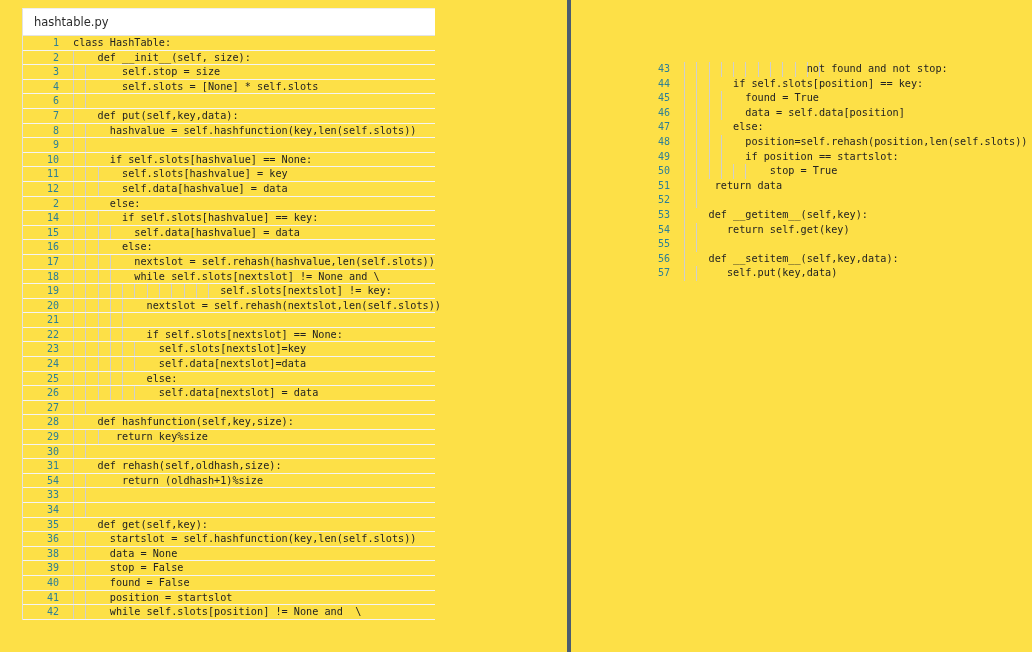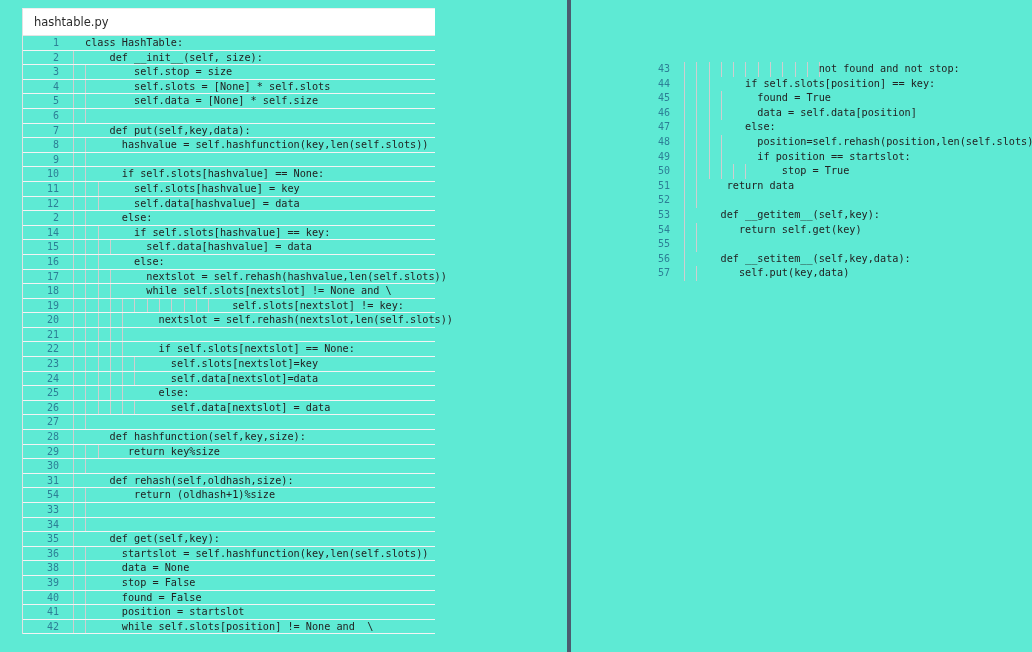--- a/index.html
+++ b/index.html
@@ -12,21 +12,21 @@
     height: 652px;
     overflow: hidden;
     font-family: "DejaVu Sans Mono", monospace;
     position: relative;
   }
 
   #page {
     position: relative;
     width: 1032px;
     height: 652px;
-    background: #5eead4;
+    background: #fde047;
   }
 
   
   .column-divider {
     position: absolute;
     left: 567px;
     top: 0px;
     width: 4px;
     height: 652px;
     background: #4b5c70;
@@ -97,21 +97,21 @@
     font-family: "DejaVu Sans Mono", monospace;
     font-size: 10px;
     vertical-align: top;
   }
   .pane-right .lnum {
     width: 30px;
   }
 
   .ltext {
     display: inline-block;
-    margin-left: 26px;
+    margin-left: 14px;
     color: #222222;
     vertical-align: top;
     position: relative;
     text-align: center;
   }
 
   
   .guides {
     position: absolute;
     top: 0;
@@ -131,21 +131,20 @@
 
 <div id="page">
 
   <div class="code-pane pane-left">
     <div class="file-header">hashtable.py</div>
     <div class="code-lines" id="left-lines">
         <div class="code-line"><span class="guides" style="left: 50px;"></span><span class="lnum">1</span><span class="ltext">class HashTable:</span></div>
         <div class="code-line"><span class="guides" style="left: 50px;"><span class="guide" style="left: 0px; background: rgb(207, 207, 207);"></span></span><span class="lnum">2</span><span class="ltext">    def __init__(self, size):</span></div>
         <div class="code-line"><span class="guides" style="left: 50px;"><span class="guide" style="left: 0px; background: rgb(207, 207, 207);"></span><span class="guide" style="left: 12px; background: rgb(207, 207, 207);"></span></span><span class="lnum">3</span><span class="ltext">        self.stop = size</span></div>
         <div class="code-line"><span class="guides" style="left: 50px;"><span class="guide" style="left: 0px; background: rgb(207, 207, 207);"></span><span class="guide" style="left: 12px; background: rgb(207, 207, 207);"></span></span><span class="lnum">4</span><span class="ltext">        self.slots = [None] * self.slots</span></div>
-        <div class="code-line"><span class="guides" style="left: 50px;"><span class="guide" style="left: 0px; background: rgb(207, 207, 207);"></span><span class="guide" style="left: 12px; background: rgb(207, 207, 207);"></span></span><span class="lnum">5</span><span class="ltext">        self.data = [None] * self.size</span></div>
         <div class="code-line"><span class="guides" style="left: 50px;"><span class="guide" style="left: 0px; background: rgb(207, 207, 207);"></span><span class="guide" style="left: 12px; background: rgb(207, 207, 207);"></span></span><span class="lnum">6</span><span class="ltext"></span></div>
         <div class="code-line"><span class="guides" style="left: 50px;"><span class="guide" style="left: 0px; background: rgb(207, 207, 207);"></span></span><span class="lnum">7</span><span class="ltext">    def put(self,key,data):</span></div>
         <div class="code-line"><span class="guides" style="left: 50px;"><span class="guide" style="left: 0px; background: rgb(207, 207, 207);"></span><span class="guide" style="left: 12px; background: rgb(207, 207, 207);"></span></span><span class="lnum">8</span><span class="ltext">      hashvalue = self.hashfunction(key,len(self.slots))</span></div>
         <div class="code-line"><span class="guides" style="left: 50px;"><span class="guide" style="left: 0px; background: rgb(207, 207, 207);"></span><span class="guide" style="left: 12px; background: rgb(207, 207, 207);"></span></span><span class="lnum">9</span><span class="ltext"></span></div>
         <div class="code-line"><span class="guides" style="left: 50px;"><span class="guide" style="left: 0px; background: rgb(207, 207, 207);"></span><span class="guide" style="left: 12px; background: rgb(207, 207, 207);"></span></span><span class="lnum">10</span><span class="ltext">      if self.slots[hashvalue] == None:</span></div>
         <div class="code-line"><span class="guides" style="left: 50px;"><span class="guide" style="left: 0px; background: rgb(207, 207, 207);"></span><span class="guide" style="left: 12px; background: rgb(207, 207, 207);"></span><span class="guide" style="left: 25px; background: rgb(207, 207, 207);"></span></span><span class="lnum">11</span><span class="ltext">        self.slots[hashvalue] = key</span></div>
         <div class="code-line"><span class="guides" style="left: 50px;"><span class="guide" style="left: 0px; background: rgb(207, 207, 207);"></span><span class="guide" style="left: 12px; background: rgb(207, 207, 207);"></span><span class="guide" style="left: 25px; background: rgb(207, 207, 207);"></span></span><span class="lnum">12</span><span class="ltext">        self.data[hashvalue] = data</span></div>
         <div class="code-line"><span class="guides" style="left: 50px;"><span class="guide" style="left: 0px; background: rgb(207, 207, 207);"></span><span class="guide" style="left: 12px; background: rgb(207, 207, 207);"></span></span><span class="lnum">2</span><span class="ltext">      else:</span></div>
         <div class="code-line"><span class="guides" style="left: 50px;"><span class="guide" style="left: 0px; background: rgb(207, 207, 207);"></span><span class="guide" style="left: 12px; background: rgb(207, 207, 207);"></span><span class="guide" style="left: 25px; background: rgb(207, 207, 207);"></span></span><span class="lnum">14</span><span class="ltext">        if self.slots[hashvalue] == key:</span></div>
         <div class="code-line"><span class="guides" style="left: 50px;"><span class="guide" style="left: 0px; background: rgb(207, 207, 207);"></span><span class="guide" style="left: 12px; background: rgb(207, 207, 207);"></span><span class="guide" style="left: 25px; background: rgb(207, 207, 207);"></span><span class="guide" style="left: 37px; background: rgb(207, 207, 207);"></span></span><span class="lnum">15</span><span class="ltext">          self.data[hashvalue] = data</span></div>

